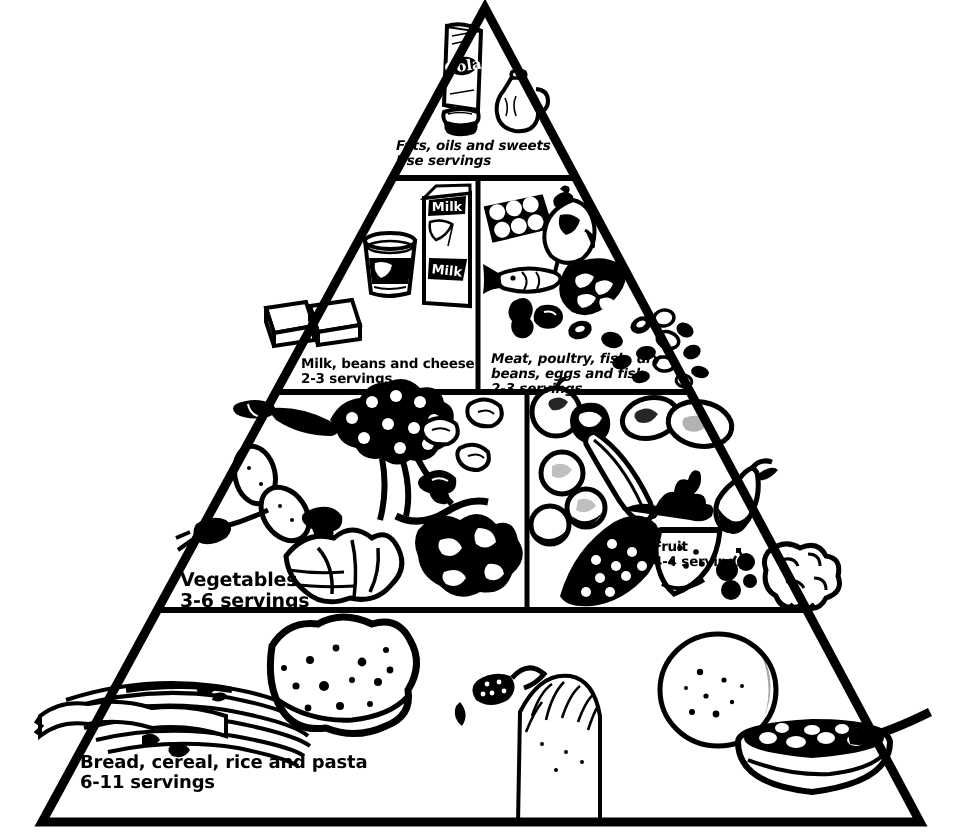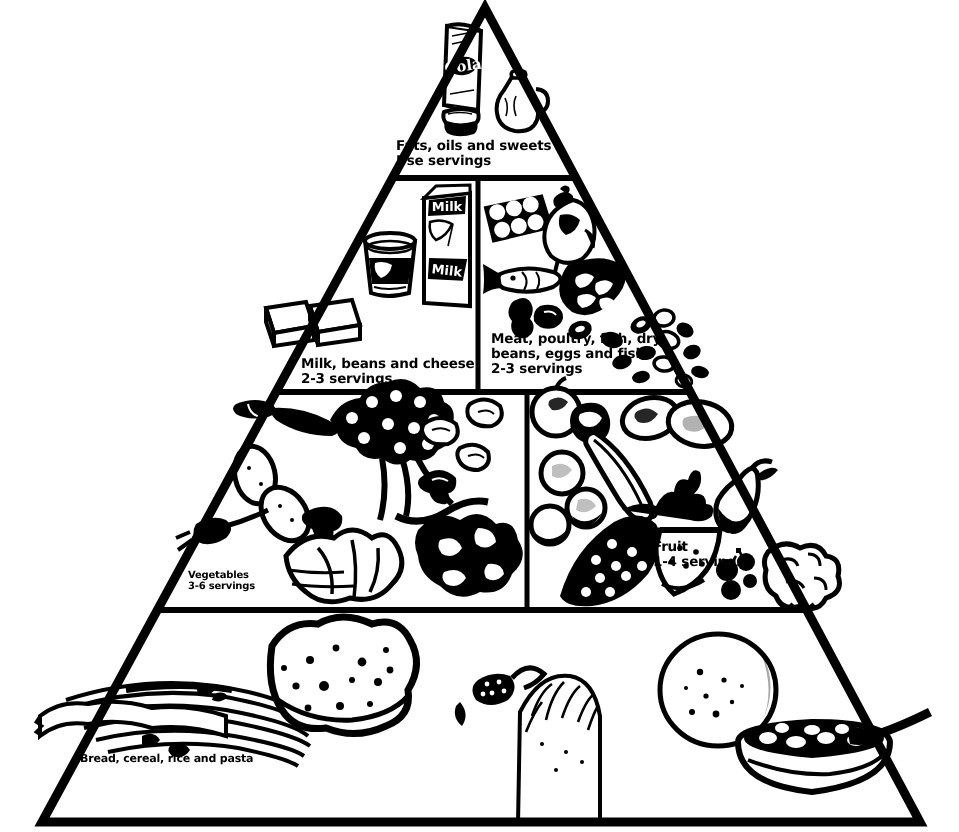--- a/index.html
+++ b/index.html
@@ -32,26 +32,26 @@
     line-height: 1.12;
     letter-spacing: -0.2px;
     white-space: nowrap;
     z-index: 40;
     text-rendering: geometricPrecision;
   }
   .tier-label .l1 { display: block; }
   .tier-label .l2 { display: block; }
   .tier-label .l3 { display: block; }
 
-  #label-fats      { left: 396px; top: 139px; font-size: 13.5px; }
+  #label-fats      { left: 396px; top: 139px; font-size: 13.5px; font-style: italic; }
   #label-milk      { left: 301px; top: 357px; font-size: 13.5px; }
-  #label-meat      { left: 491px; top: 332px; font-size: 13.5px; }
-  #label-vegetables{ left: 180px; top: 570px; font-size: 10px; margin-left: 8px; }
+  #label-meat      { left: 491px; top: 352px; font-size: 13.5px; font-style: italic; }
+  #label-vegetables{ left: 180px; top: 570px; font-size: 19px; }
   #label-fruit     { left: 653px; top: 540px; font-size: 13.5px; }
-  #label-bread     { left: 80px; top: 753px; font-size: 11px; }
+  #label-bread     { left: 80px; top: 753px; font-size: 18px; }
 </style>
 </head>
 <body>
 
 <div id="canvas">
 
   <svg id="pyramid-svg" viewBox="0 0 959 832">
 
     <defs>
       <clipPath id="tri-clip">
@@ -469,20 +469,21 @@
     <span class="l3">2-3 servings</span>
   </div>
 
   <div class="tier-label" id="label-vegetables">
     <span class="l1">Vegetables</span>
     <span class="l2">3-6 servings</span>
   </div>
 
   <div class="tier-label" id="label-fruit">
     <span class="l1">Fruit</span>
-    <span class="l2">1-4 servings</span>
+    <span class="l2">4-4 servings</span>
   </div>
 
   <div class="tier-label" id="label-bread">
     <span class="l1">Bread, cereal, rice and pasta</span>
+    <span class="l2">6-11 servings</span>
   </div>
 
 </div>
 
 </body></html>

